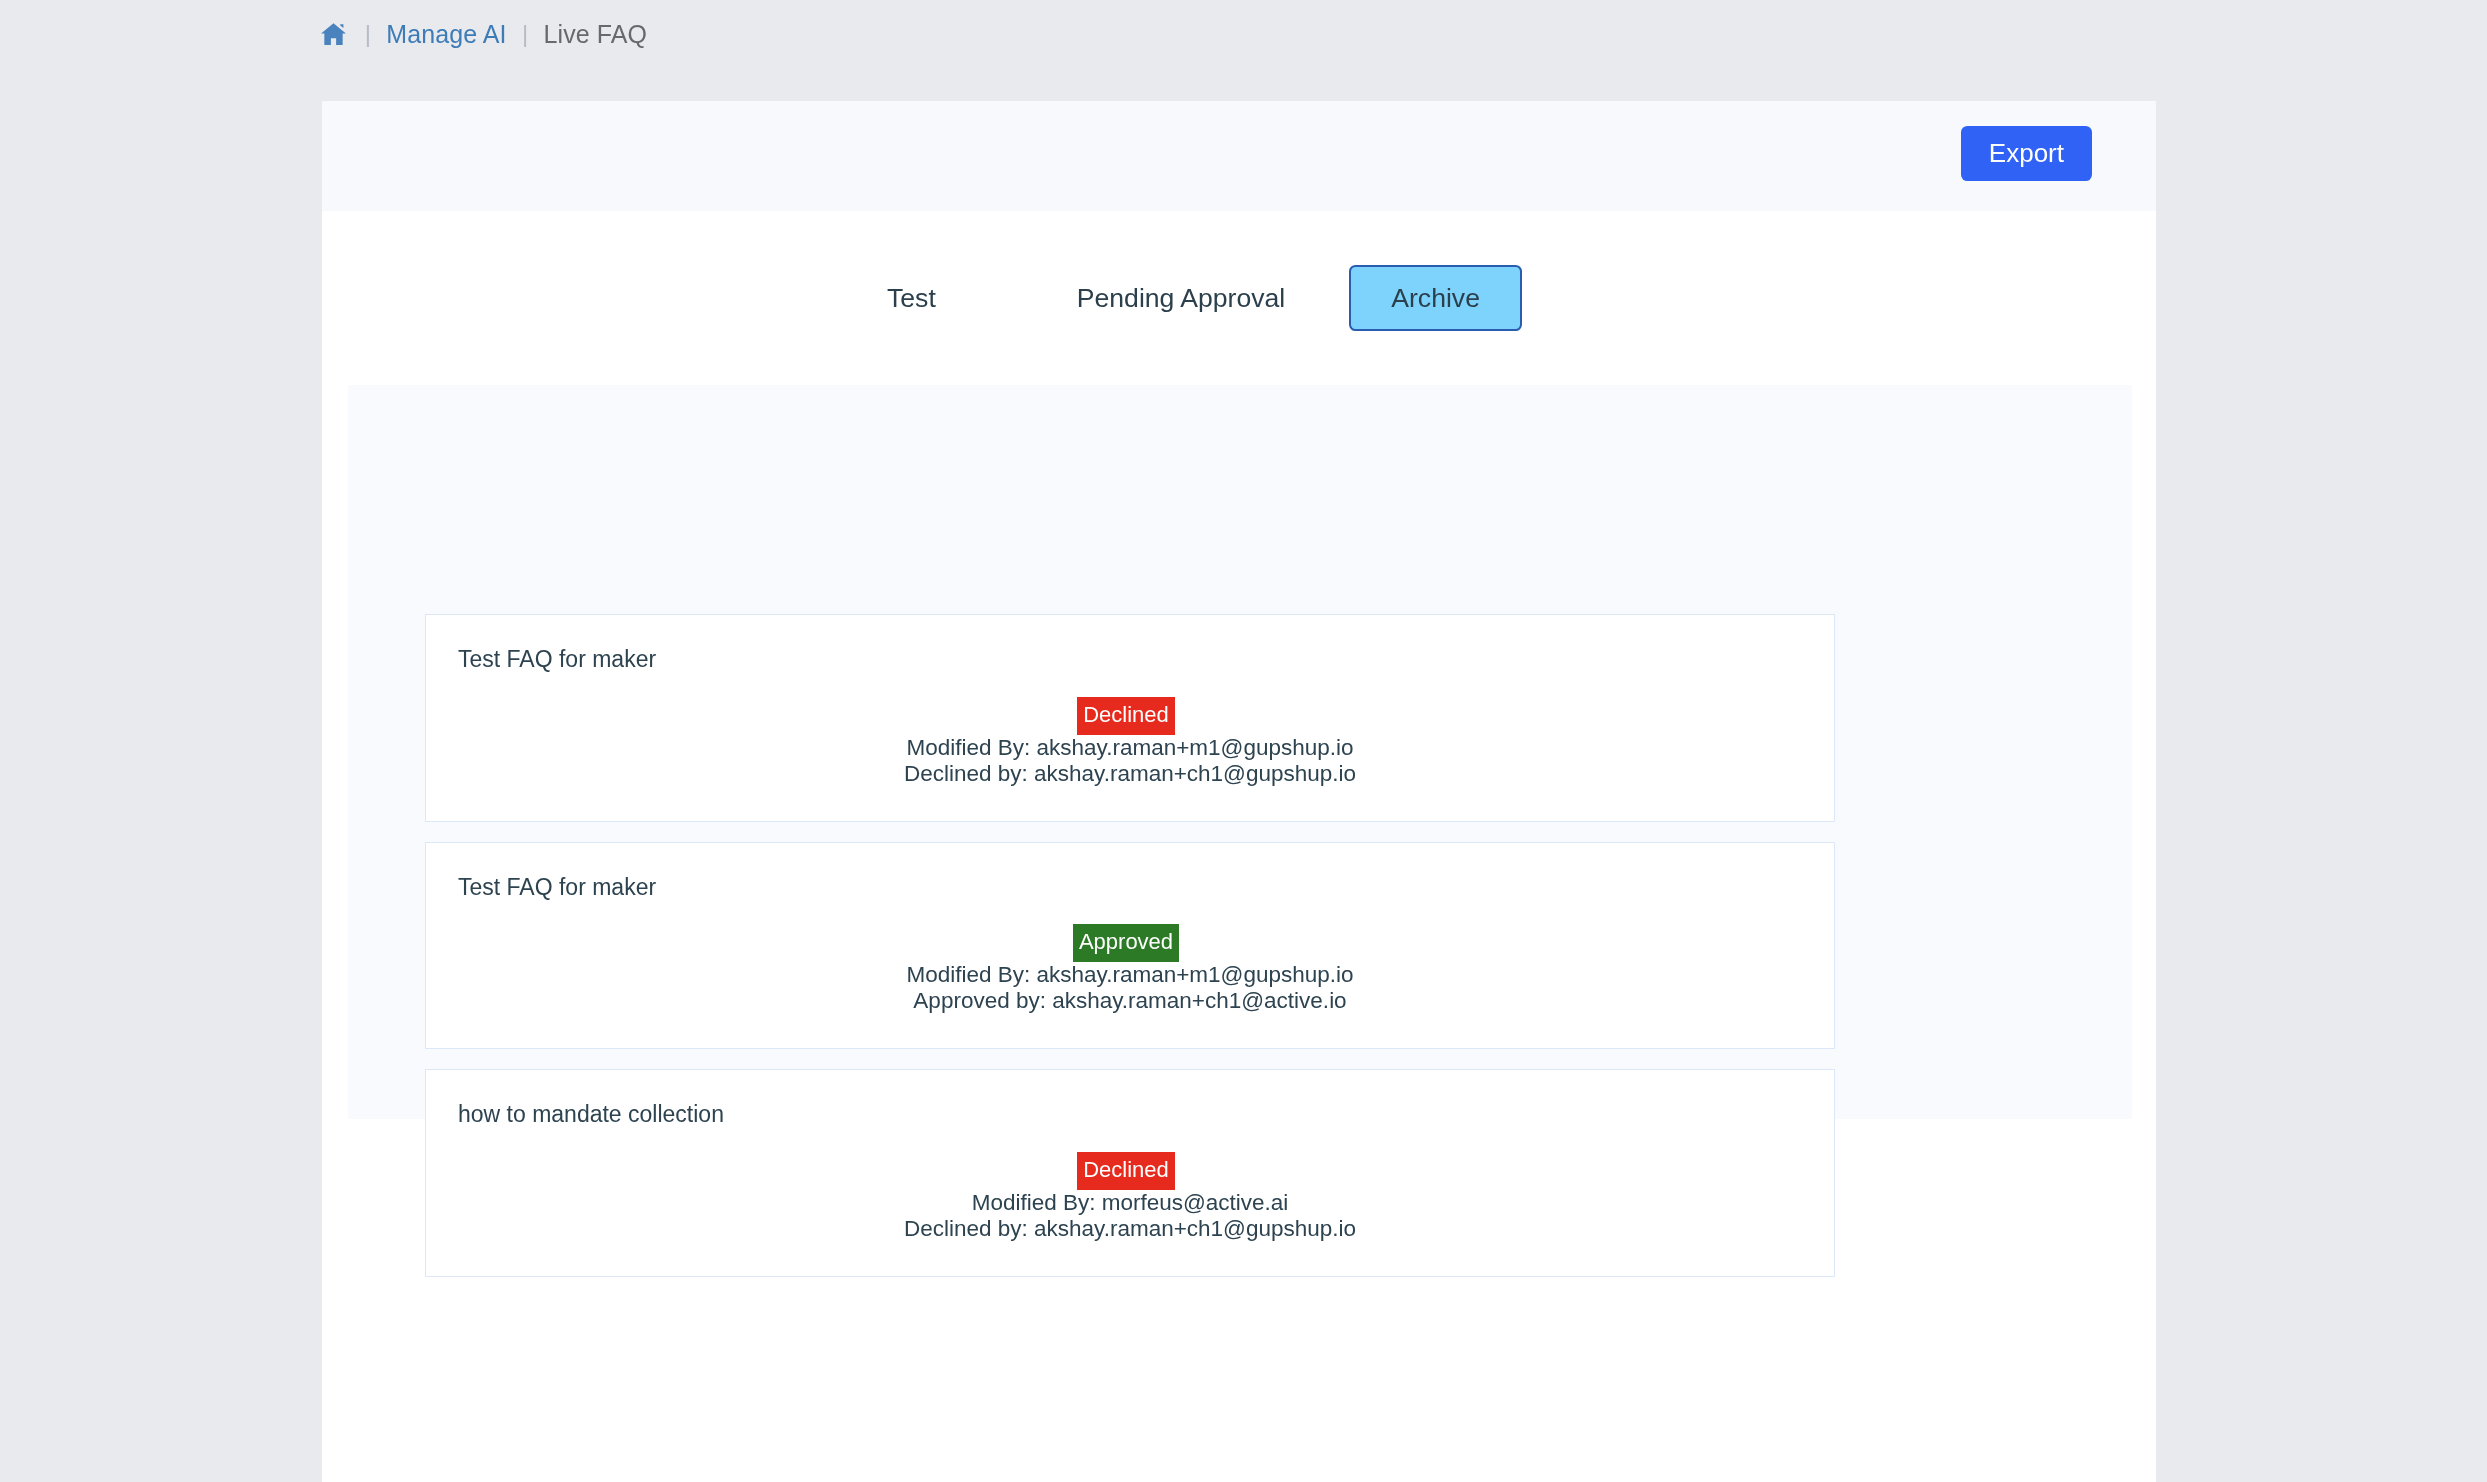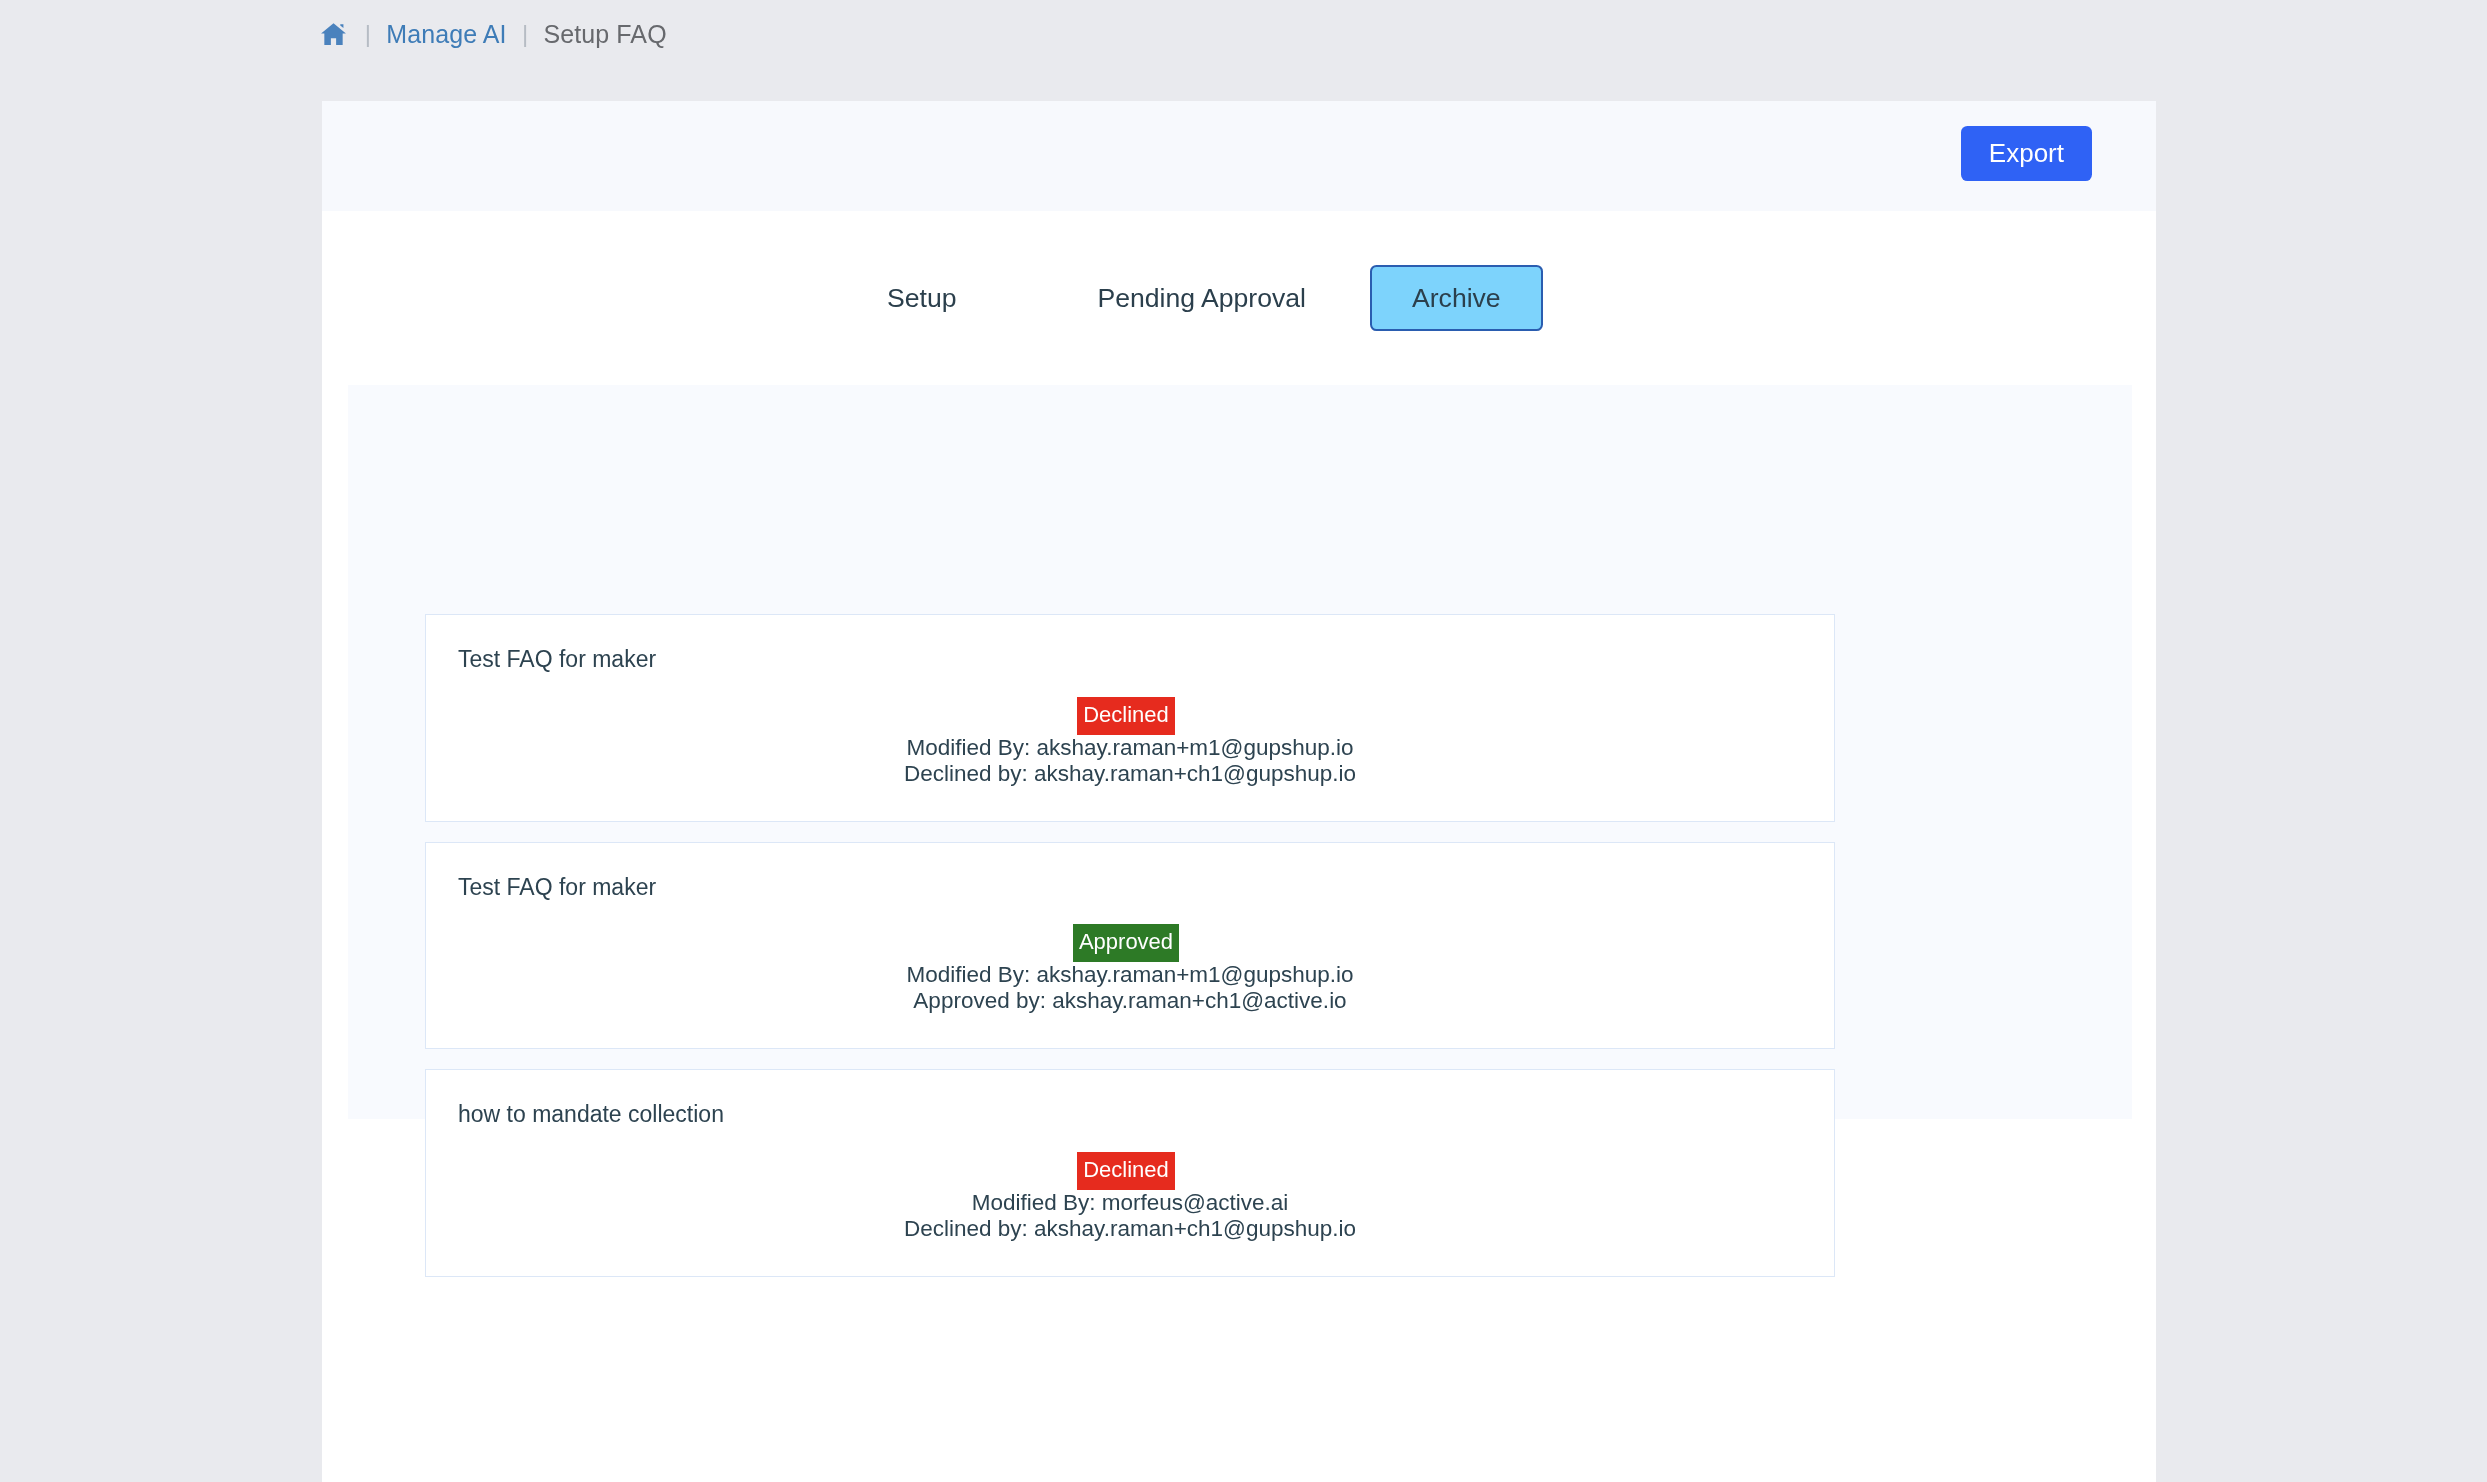--- a/index.html
+++ b/index.html
@@ -173,31 +173,31 @@
 
 <div id="breadcrumb">
   <span class="home-icon">
     <svg viewBox="0 0 24 22" xmlns="http://www.w3.org/2000/svg" aria-hidden="true">
       <path fill="currentColor" d="M12 1.2 0.6 10.6h3.0V21.0h6.0v-6.2h4.8V21.0h6.0V10.6h3.0L12 1.2z M18.2 2.0h2.9v3.6l-2.9-2.4z"></path>
     </svg>
   </span>
   <span class="crumb-sep">|</span>
   <span class="crumb-link">Manage AI</span>
   <span class="crumb-sep" style="padding:0 15.3px;">|</span>
-  <span class="crumb-current">Setup FAQ</span>
+  <span class="crumb-current">Live FAQ</span>
 </div>
 
 <div id="main-panel">
 
   <div id="panel-header">
     <button id="export-button">Export</button>
   </div>
 
   <div id="tabs-row">
-    <button class="tab spacer-1">Setup</button>
+    <button class="tab spacer-1">Test</button>
     <button class="tab spacer-2">Pending Approval</button>
     <button class="tab is-active">Archive</button>
   </div>
 
   <div id="list-panel">
     <div id="card-list">
 
       <div class="faq-card">
         <div class="faq-title">Test FAQ for maker</div>
         <div class="faq-meta">

